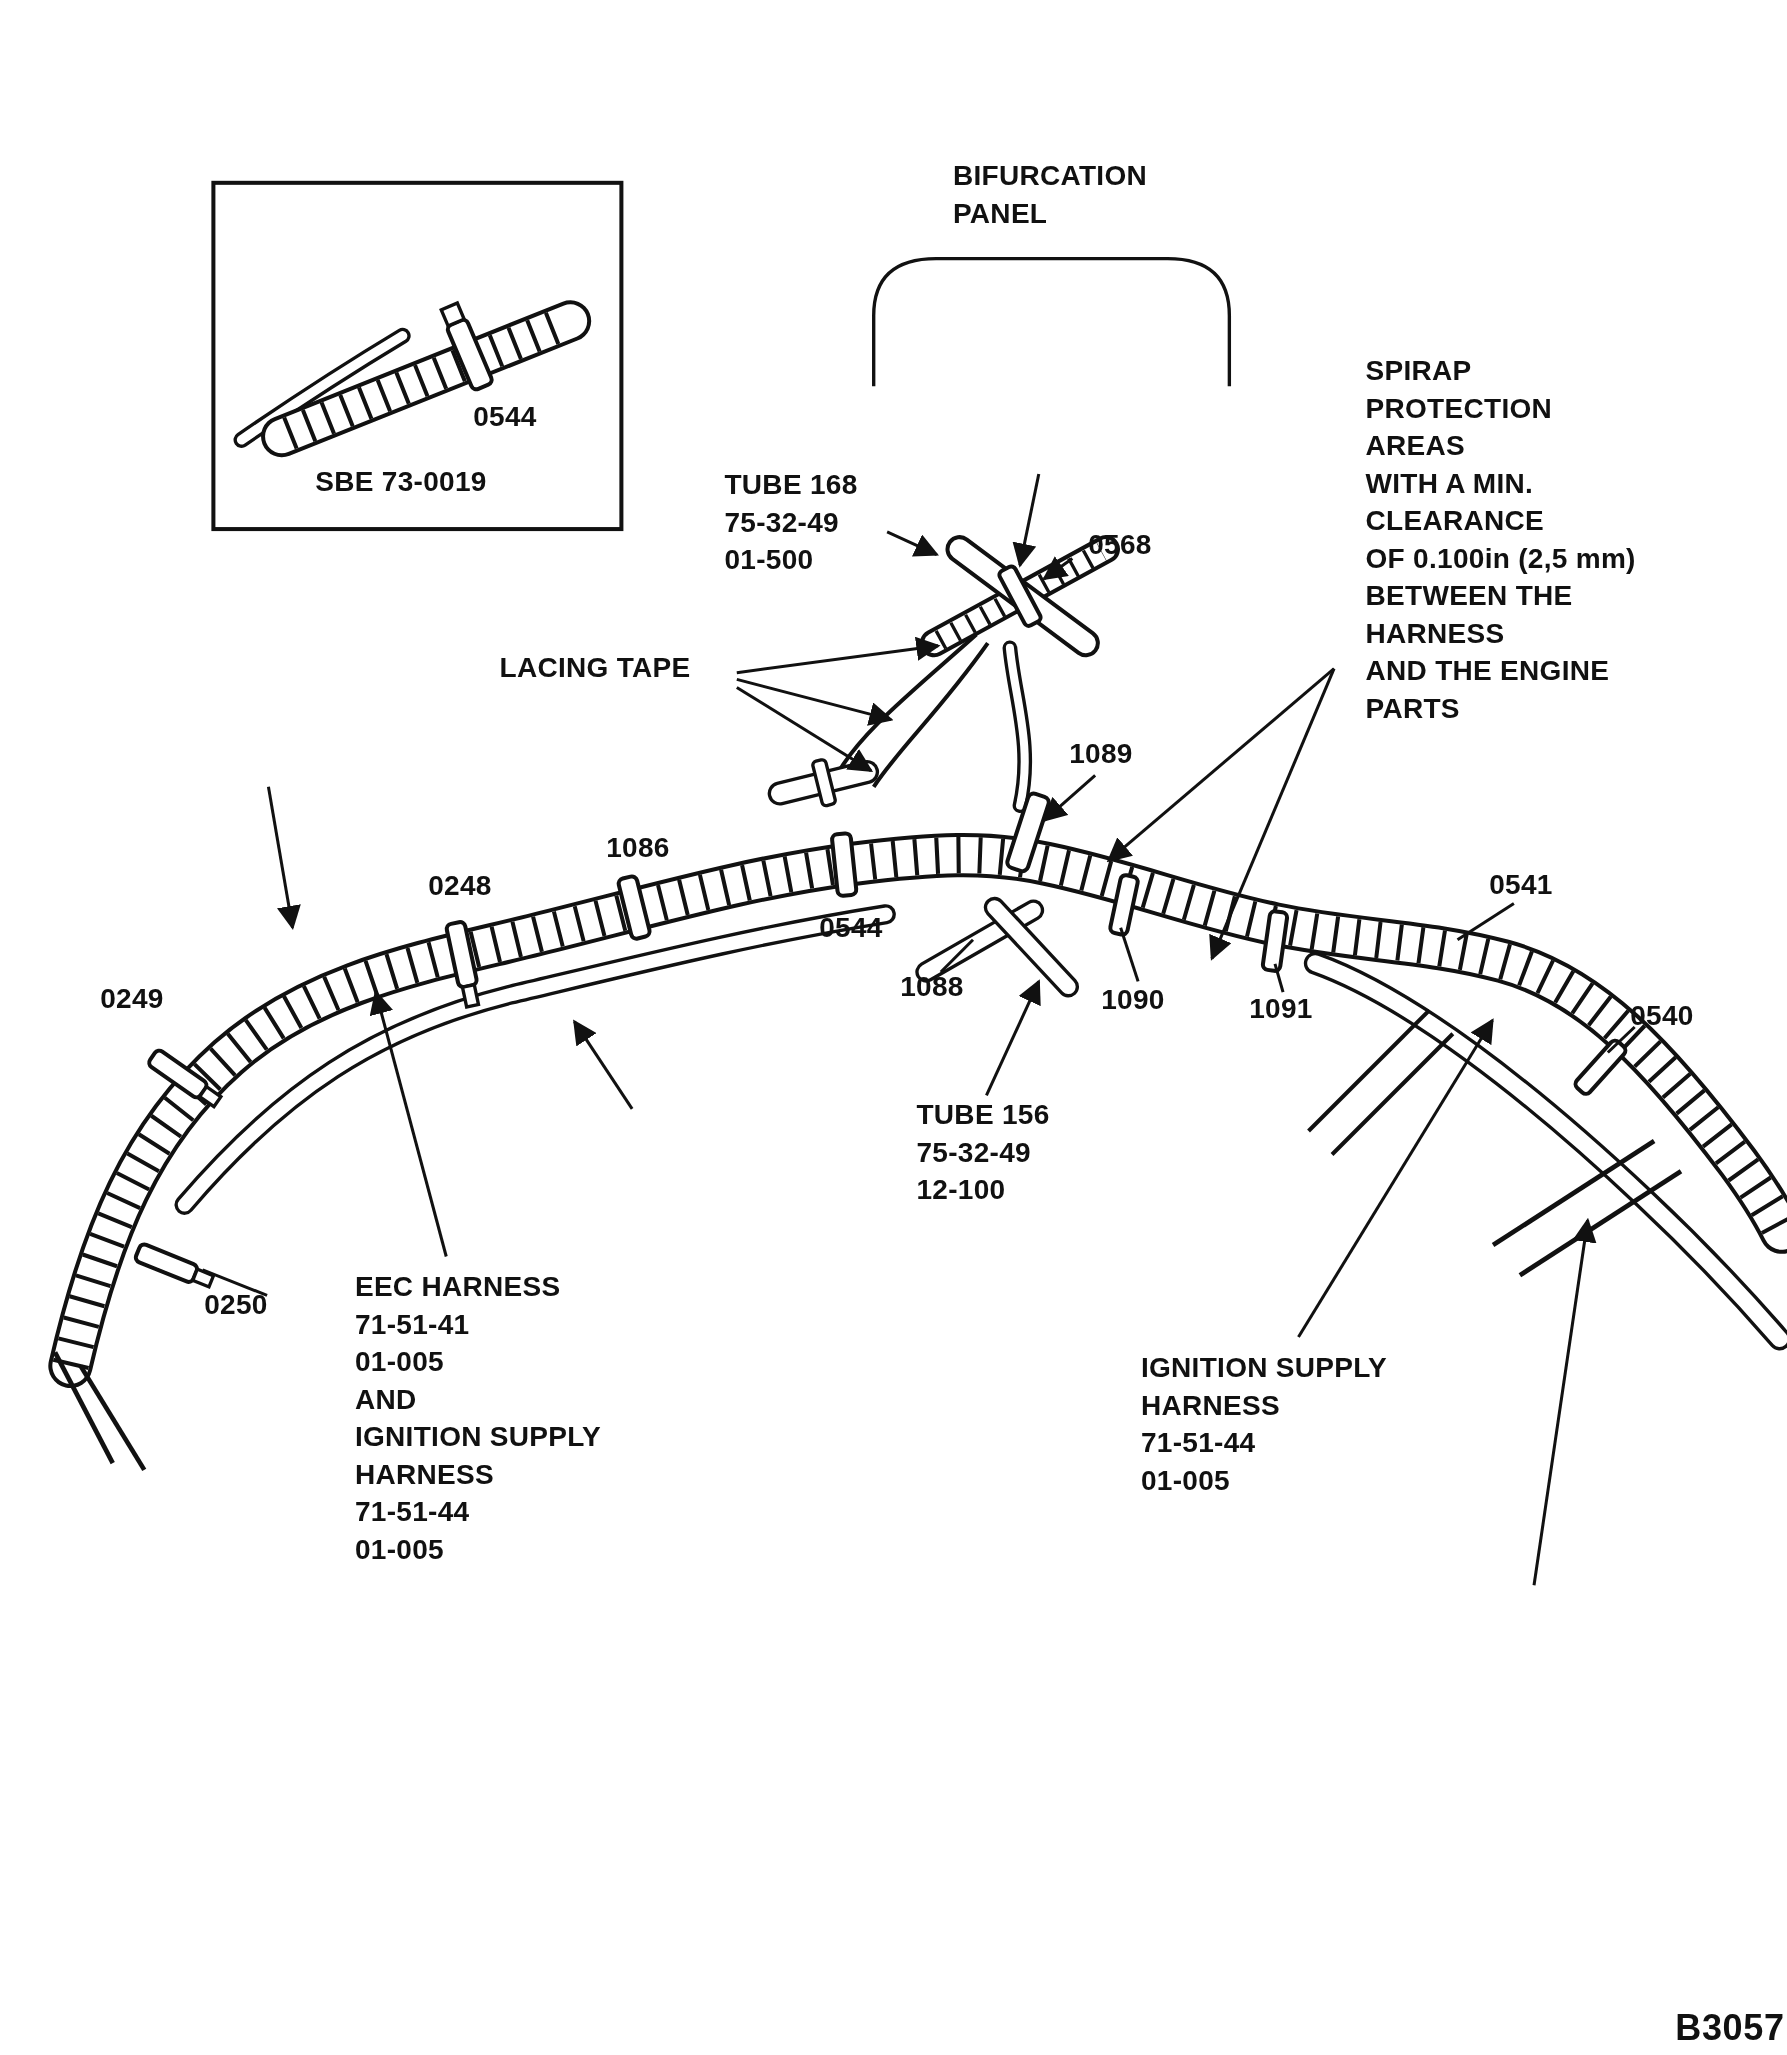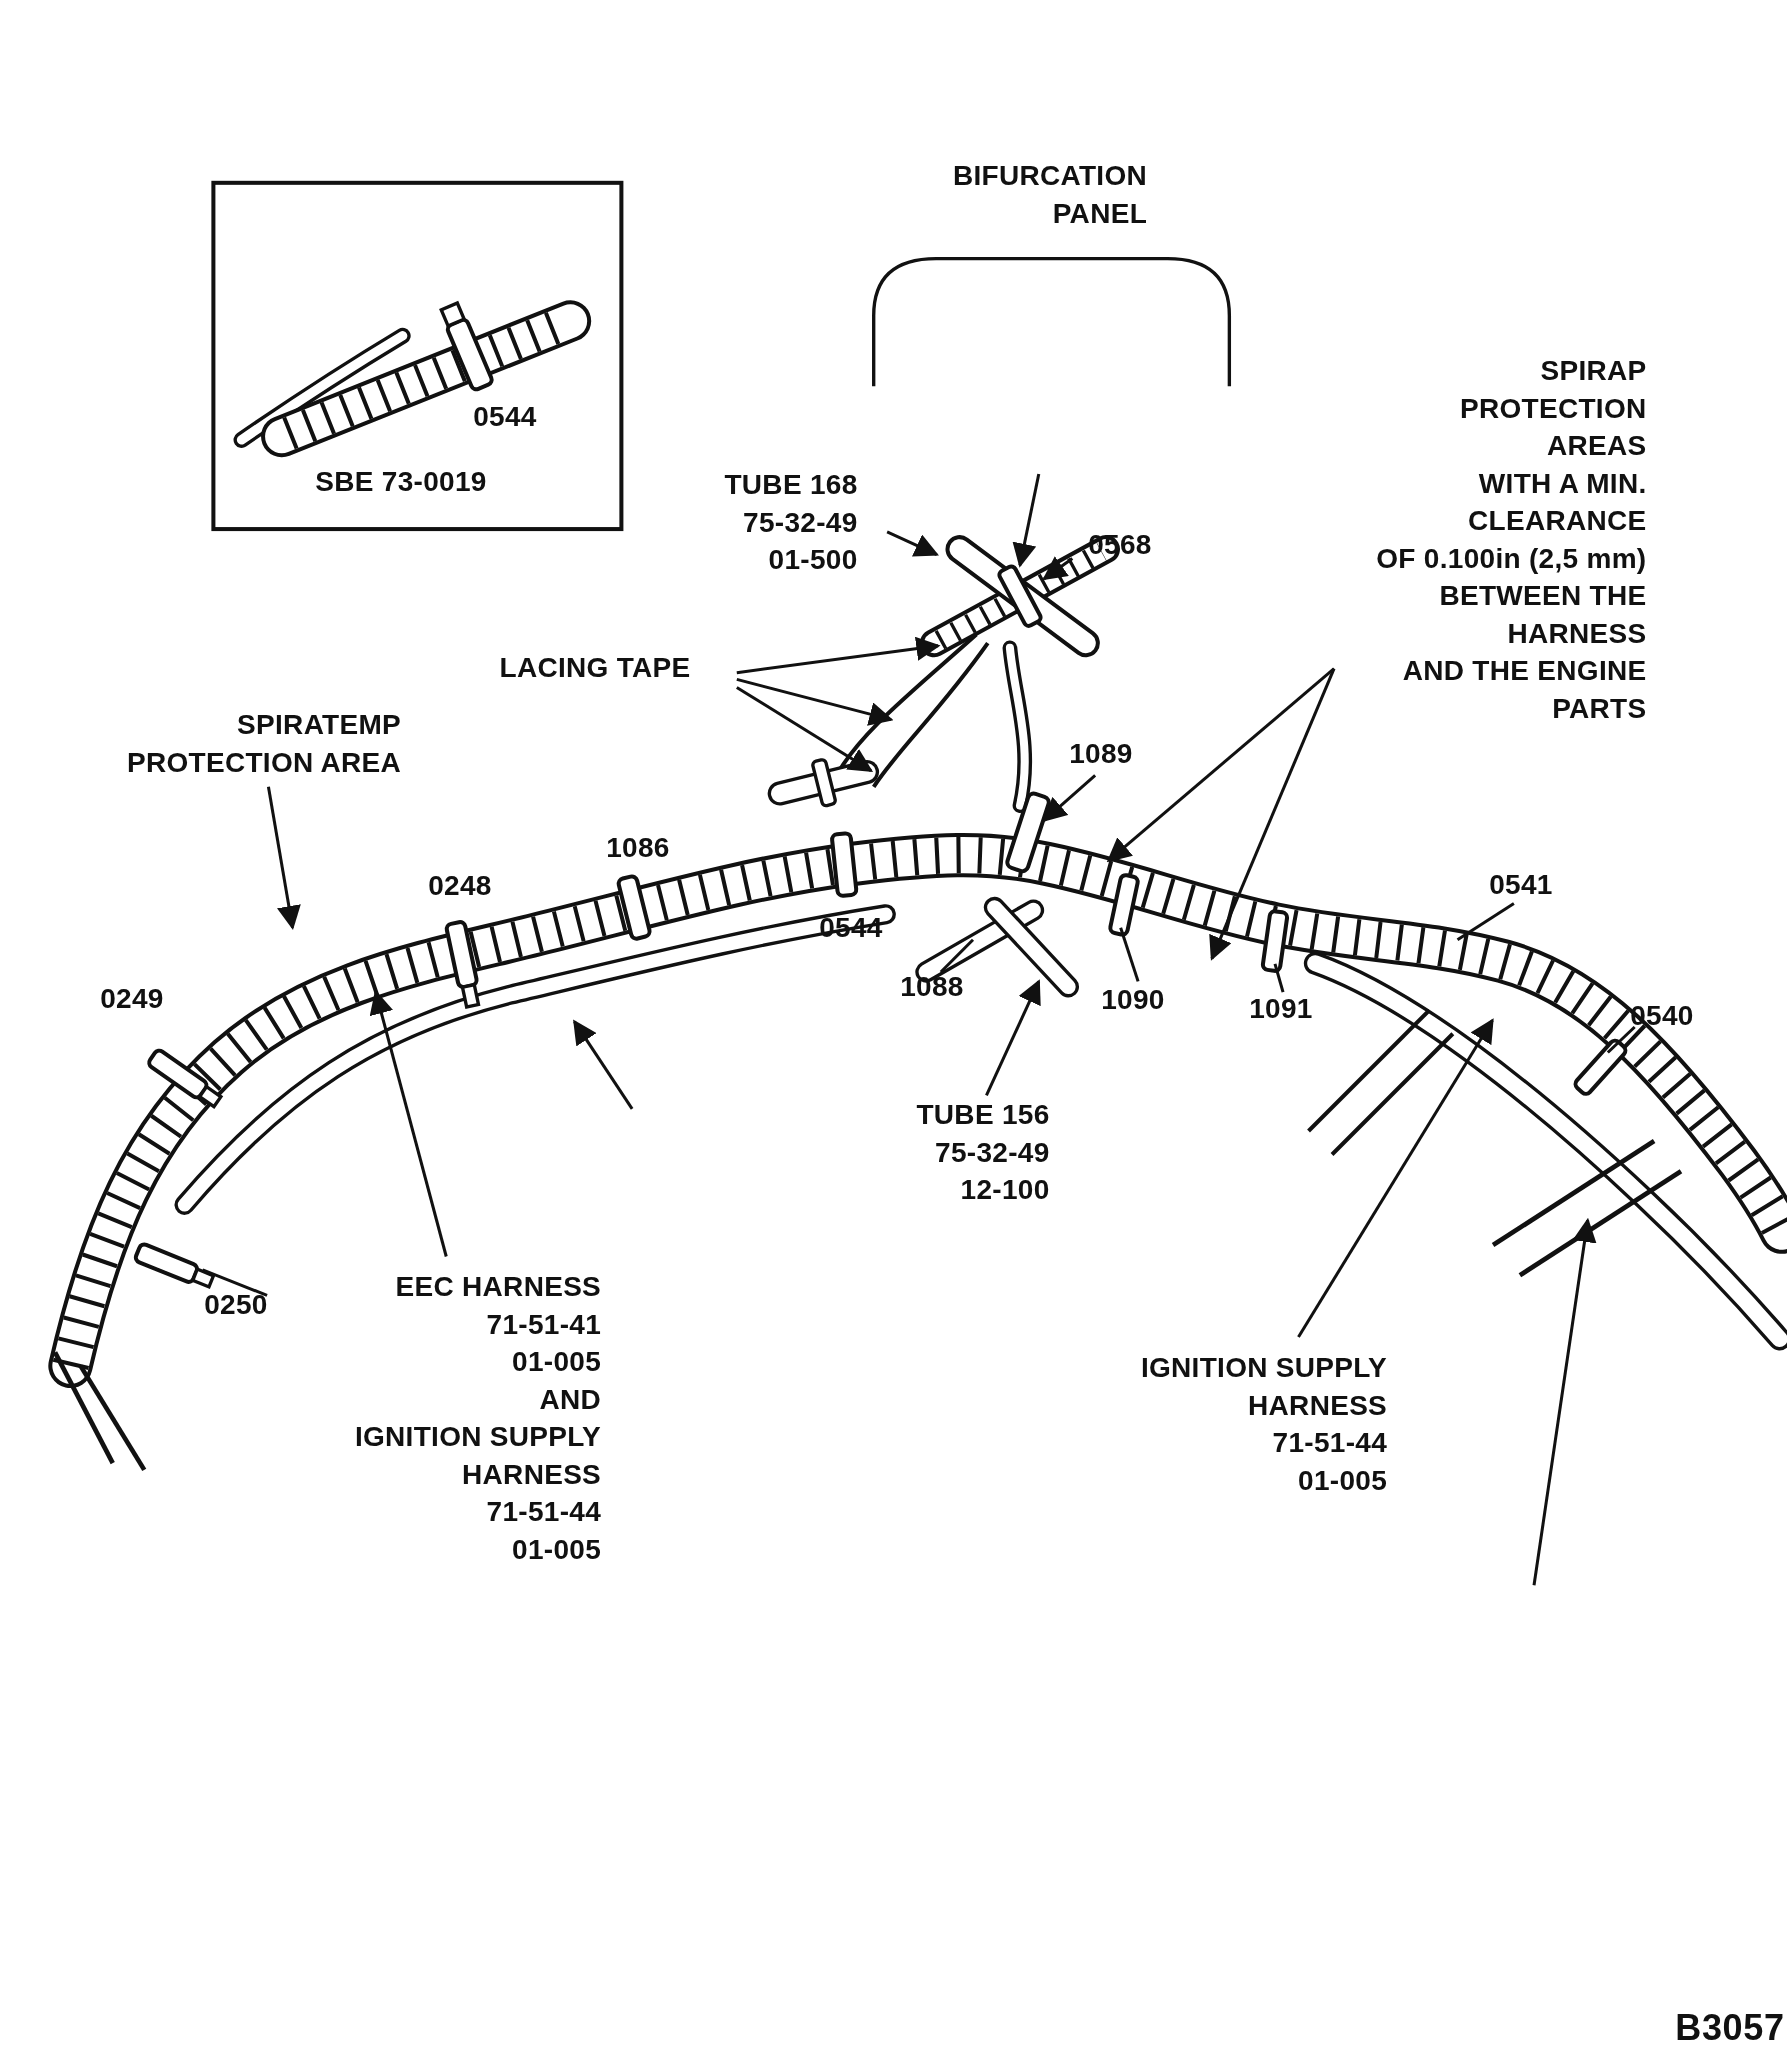--- a/index.html
+++ b/index.html
@@ -2,21 +2,21 @@
 <html style="font-size:10.7px"><head>
 <meta charset="utf-8">
 <style>
   html,body{margin:0;padding:0;background:#ffffff;}
   body{width:1787px;height:2056px;font-family:"Liberation Sans",sans-serif;}
   .canvas{position:relative;width:1787px;height:2056px;background:#fff;color:#111;overflow:hidden;}
   .canvas svg{position:absolute;left:0;top:0;}
   .lbl{
     position:absolute;
     transform:translate(-50%,-50%);
-    text-align:right;
+    text-align:left;
     font-weight:bold;
     font-size:28px;
     line-height:1.34;
     letter-spacing:0.3px;
     white-space:pre-line;
     color:#111;
   }
   .lbl.code{font-size:36px;letter-spacing:0.7px;}
 </style>
 </head>
@@ -171,22 +171,20 @@
 01-500</div>
 <div class="lbl" style="left:1120px;top:545px">0568</div>
 
 <div class="lbl" style="left:1506px;top:540px">SPIRAP PROTECTION AREAS
 WITH A MIN. CLEARANCE
 OF 0.100in (2,5 mm)
 BETWEEN THE HARNESS
 AND THE ENGINE PARTS</div>
 
 <div class="lbl" style="left:595px;top:668px">LACING TAPE</div>
-<div class="lbl" style="left:264px;top:744px">SPIRATEMP
-PROTECTION AREA</div>
 
 <div class="lbl" style="left:1101px;top:754px">1089</div>
 <div class="lbl" style="left:638px;top:848px">1086</div>
 <div class="lbl" style="left:460px;top:886px">0248</div>
 <div class="lbl" style="left:851px;top:928px">0544</div>
 <div class="lbl" style="left:1521px;top:885px">0541</div>
 <div class="lbl" style="left:132px;top:999px">0249</div>
 <div class="lbl" style="left:932px;top:987px">1088</div>
 <div class="lbl" style="left:1133px;top:1000px">1090</div>
 <div class="lbl" style="left:1281px;top:1009px">1091</div>

